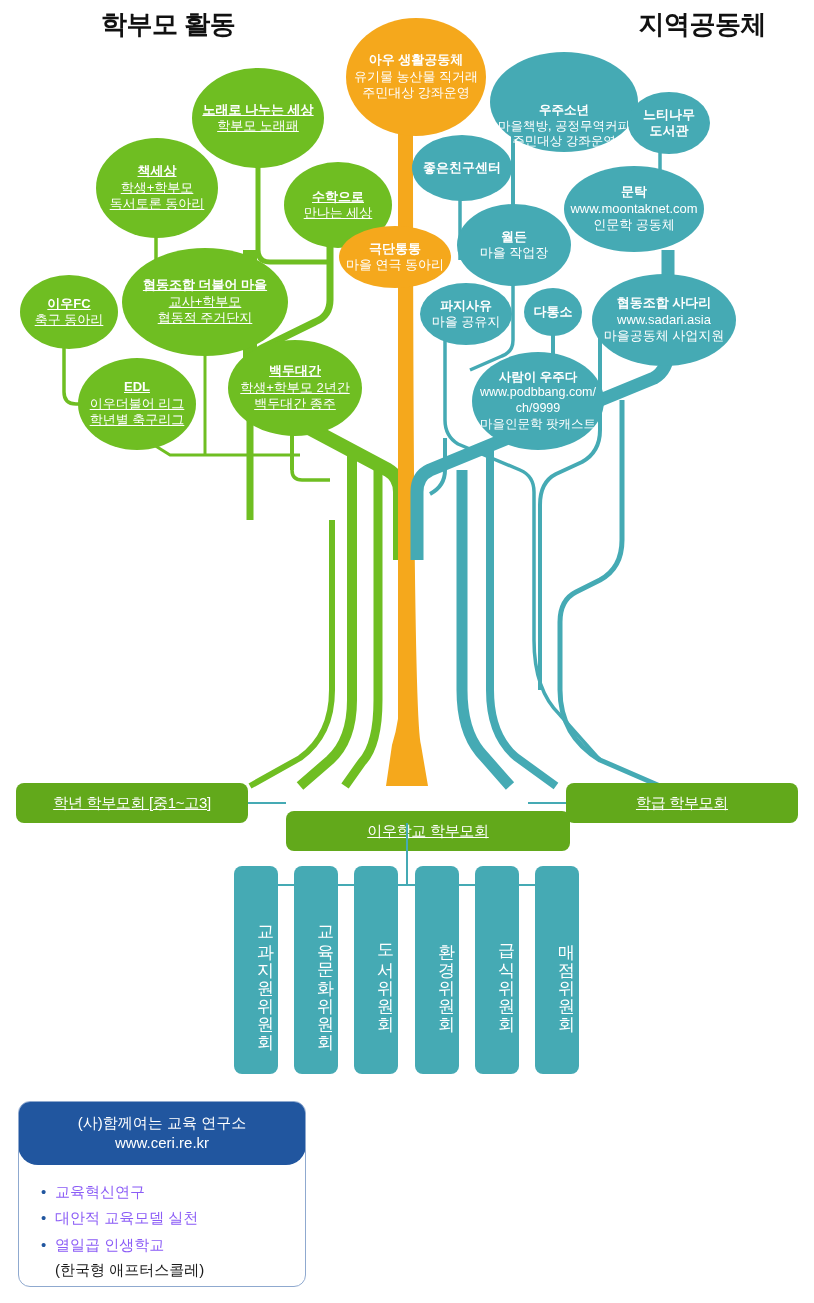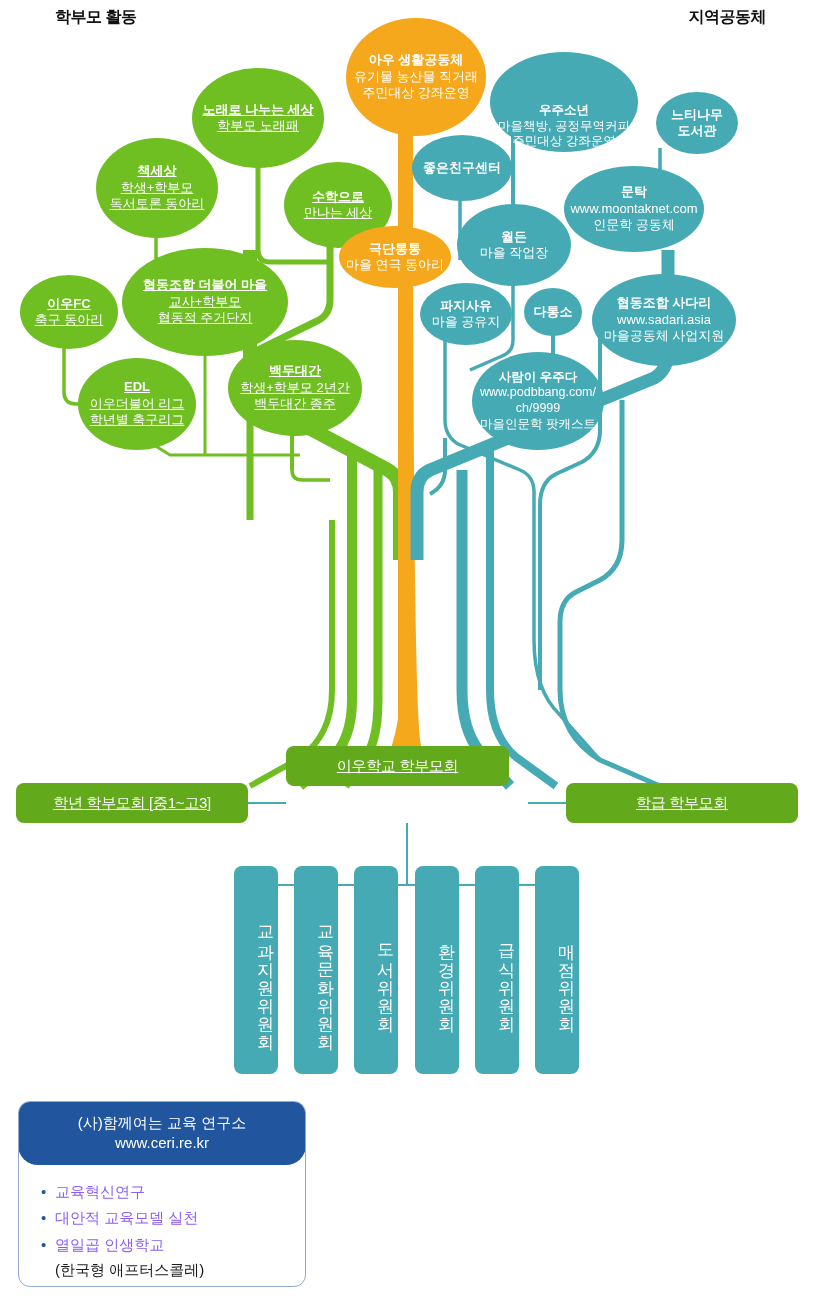--- a/index.html
+++ b/index.html
@@ -14,24 +14,25 @@
     height:1303px;
     margin:0;
     background:#ffffff;
     overflow:hidden;
   }
 
   
   .heading{
     position:absolute;
     font-weight:bold;
-    font-size:16px;
+    font-size:26px;
     color:#111111;
     letter-spacing:-0.5px;
     white-space:nowrap;
+    margin-left:46px;
   }
   #heading-left{left:55px;top:7px;}
   #heading-right{right:48px;top:7px;}
 
   
   #tree-svg{
     position:absolute;
     left:0;top:0;
     width:814px;height:810px;
     pointer-events:none;
@@ -237,21 +238,21 @@
     <span class="t1">극단통통</span>
     <span class="t2">마을 연극 동아리</span>
   </div>
 
   <div class="bubble teal" style="left:490px;top:52px;width:148px;height:100px;font-size:12.5px;justify-content:flex-end;">
     <span class="t1">우주소년</span>
     <span class="t2">마을책방, 공정무역커피</span>
     <span class="t3">주민대상 강좌운영</span>
   </div>
 
-  <div class="bubble teal" style="left:656px;top:92px;width:82px;height:62px;font-size:13px;">
+  <div class="bubble teal" style="left:628px;top:92px;width:82px;height:62px;font-size:13px;">
     <span class="t1">느티나무</span>
     <span class="t1">도서관</span>
   </div>
 
   <div class="bubble teal" style="left:412px;top:135px;width:100px;height:66px;font-size:13px;">
     <span class="t1">좋은친구센터</span>
   </div>
 
   <div class="bubble teal" style="left:564px;top:166px;width:140px;height:86px;font-size:13px;">
     <span class="t1">문탁</span>
@@ -283,21 +284,21 @@
     <span class="t1">사람이 우주다</span>
     <span class="t2">www.podbbang.com/</span>
     <span class="t3">ch/9999</span>
     <span class="t4">마을인문학 팟캐스트</span>
   </div>
 
   <div class="connector" style="left:248px;top:802px;width:38px;height:2px;"></div>
   <div class="connector" style="left:528px;top:802px;width:38px;height:2px;"></div>
 
   <div class="orgbar" style="left:16px;top:783px;width:232px;height:40px;">학년 학부모회 [중1~고3]</div>
-  <div class="orgbar" style="left:286px;top:746px;width:223px;height:40px;">이우학교 학부모회</div>
+  <div class="orgbar" style="left:286px;top:811px;width:284px;height:40px;">이우학교 학부모회</div>
   <div class="orgbar" style="left:566px;top:783px;width:232px;height:40px;">학급 학부모회</div>
 
   <div class="connector" style="left:406px;top:823px;width:2px;height:62px;"></div>
   <div class="connector" style="left:255px;top:884px;width:303px;height:2px;"></div>
 
   <div class="connector" style="left:255px;top:884px;width:2px;height:22px;"></div>
   <div class="connector" style="left:315px;top:884px;width:2px;height:22px;"></div>
   <div class="connector" style="left:375px;top:884px;width:2px;height:22px;"></div>
   <div class="connector" style="left:436px;top:884px;width:2px;height:22px;"></div>
   <div class="connector" style="left:496px;top:884px;width:2px;height:22px;"></div>

